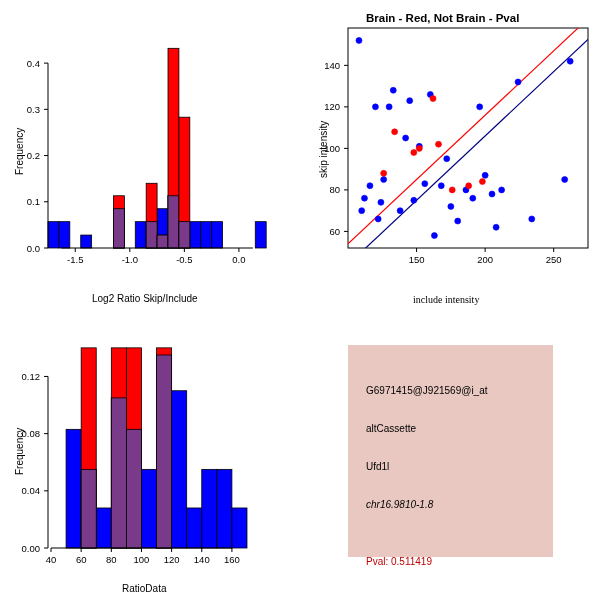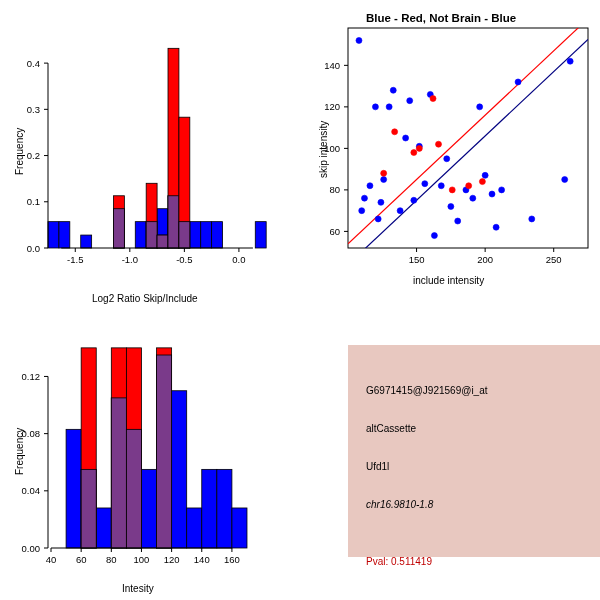--- a/index.html
+++ b/index.html
@@ -38,21 +38,20 @@
   svg { display: block; }
 
   
   #info-box {
     position: absolute;
     left: 348px;
     top: 345px;
     width: 205px;
     height: 212px;
     background: #e8c8c0;
-    padding-left: 48px;
   }
   #info-box .line {
     position: absolute;
     left: 18px;
     font-family: "Liberation Sans", sans-serif;
     font-size: 10px;
     color: #000;
     white-space: nowrap;
   }
   #info-box .line.pval {
@@ -107,23 +106,23 @@
       <line x1="48" y1="155.55555555555554" x2="44" y2="155.55555555555554" stroke="#000" stroke-width="1"></line>
       <text x="40" y="159.05555555555554" font-family="&quot;Liberation Sans&quot;, sans-serif" font-size="9.5" fill="#000" text-anchor="end">0.2</text>
       <line x1="48" y1="109.33333333333334" x2="44" y2="109.33333333333334" stroke="#000" stroke-width="1"></line>
       <text x="40" y="112.83333333333334" font-family="&quot;Liberation Sans&quot;, sans-serif" font-size="9.5" fill="#000" text-anchor="end">0.3</text>
       <line x1="48" y1="63.111111111111086" x2="44" y2="63.111111111111086" stroke="#000" stroke-width="1"></line>
       <text x="40" y="66.61111111111109" font-family="&quot;Liberation Sans&quot;, sans-serif" font-size="9.5" fill="#000" text-anchor="end">0.4</text>
     </svg>
 </div>
 
 <div class="panel" id="panel-scatter" style="left:300px; top:0px; width:300px; height:300px;">
-  <div class="ptitle" style="position:absolute; left:66px; top:12px;">Blue - Red, Not Brain - Blue</div>
+  <div class="ptitle" style="position:absolute; left:66px; top:12px;">Brain - Red, Not Brain - Pval</div>
   <div class="axis-label vlabel" style="left:18px; top:178px;">skip intensity</div>
-  <div class="axis-label" style="position:absolute; left:113px; top:275px;">include intensity</div>
+  <div class="axis-label" style="position:absolute; left:113px; top:294px;font-family:Liberation Serif, serif;">include intensity</div>
   <svg id="svg-scatter" width="300" height="300" style="position:absolute; left:0; top:0;">
       <rect x="48" y="28" width="240" height="220" fill="none" stroke="#000" stroke-width="1"></rect>
       <defs>
         <clipPath id="scatclip">
           <rect x="48" y="28" width="240" height="220"></rect>
         </clipPath>
       </defs>
       <g clip-path="url(#scatclip)">
         <line x1="48" y1="243.8490566037736" x2="288" y2="18.660377358490564" stroke="#ff0000" stroke-width="1.2"></line>
         <line x1="48" y1="264.60377358490564" x2="288" y2="39.41509433962264" stroke="#000080" stroke-width="1.2"></line>
@@ -184,21 +183,21 @@
       <text x="40" y="151.87735849056605" font-family="&quot;Liberation Sans&quot;, sans-serif" font-size="9.5" fill="#000" text-anchor="end">100</text>
       <line x1="48" y1="106.8679245283019" x2="44" y2="106.8679245283019" stroke="#000" stroke-width="1"></line>
       <text x="40" y="110.3679245283019" font-family="&quot;Liberation Sans&quot;, sans-serif" font-size="9.5" fill="#000" text-anchor="end">120</text>
       <line x1="48" y1="65.35849056603772" x2="44" y2="65.35849056603772" stroke="#000" stroke-width="1"></line>
       <text x="40" y="68.85849056603772" font-family="&quot;Liberation Sans&quot;, sans-serif" font-size="9.5" fill="#000" text-anchor="end">140</text>
     </svg>
 </div>
 
 <div class="panel" id="panel-hist-intensity" style="left:0px; top:300px; width:300px; height:300px;">
   <div class="axis-label vlabel" style="left:14px; top:175px;">Frequency</div>
-  <div class="axis-label" style="position:absolute; left:122px; top:283px;">Intesity</div>
+  <div class="axis-label" style="position:absolute; left:122px; top:283px;">RatioData</div>
   <svg id="svg-hist-intensity" width="300" height="300" style="position:absolute; left:0; top:0;">
       <rect x="66.08955223880596" y="129.34507042253517" width="15.074626865671647" height="118.65492957746483" fill="#0000ff" stroke="#000" stroke-width="0.8"></rect>
       <rect x="81.16417910447761" y="169.3732394366197" width="15.074626865671647" height="78.62676056338029" fill="#0000ff" stroke="#000" stroke-width="0.8"></rect>
       <rect x="96.23880597014926" y="207.9718309859155" width="15.074626865671632" height="40.02816901408451" fill="#0000ff" stroke="#000" stroke-width="0.8"></rect>
       <rect x="111.31343283582089" y="97.8943661971831" width="15.074626865671647" height="150.1056338028169" fill="#0000ff" stroke="#000" stroke-width="0.8"></rect>
       <rect x="126.38805970149254" y="129.34507042253517" width="15.074626865671647" height="118.65492957746483" fill="#0000ff" stroke="#000" stroke-width="0.8"></rect>
       <rect x="141.46268656716418" y="169.3732394366197" width="15.074626865671632" height="78.62676056338029" fill="#0000ff" stroke="#000" stroke-width="0.8"></rect>
       <rect x="156.53731343283582" y="55.00704225352109" width="15.07462686567166" height="192.9929577464789" fill="#0000ff" stroke="#000" stroke-width="0.8"></rect>
       <rect x="171.61194029850748" y="90.74647887323943" width="15.074626865671632" height="157.25352112676057" fill="#0000ff" stroke="#000" stroke-width="0.8"></rect>
       <rect x="186.6865671641791" y="207.9718309859155" width="15.074626865671632" height="40.02816901408451" fill="#0000ff" stroke="#000" stroke-width="0.8"></rect>

